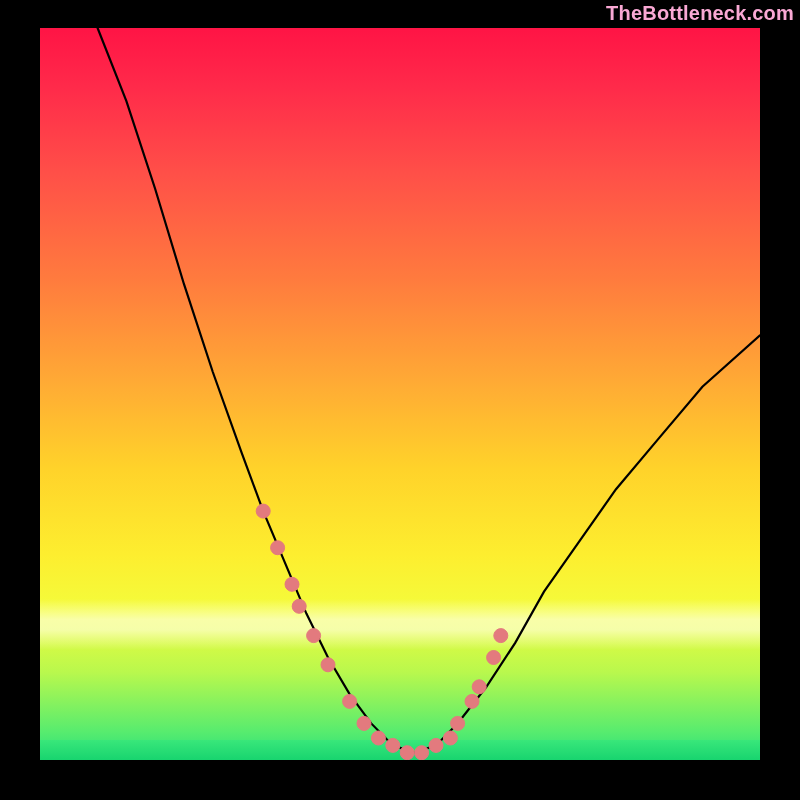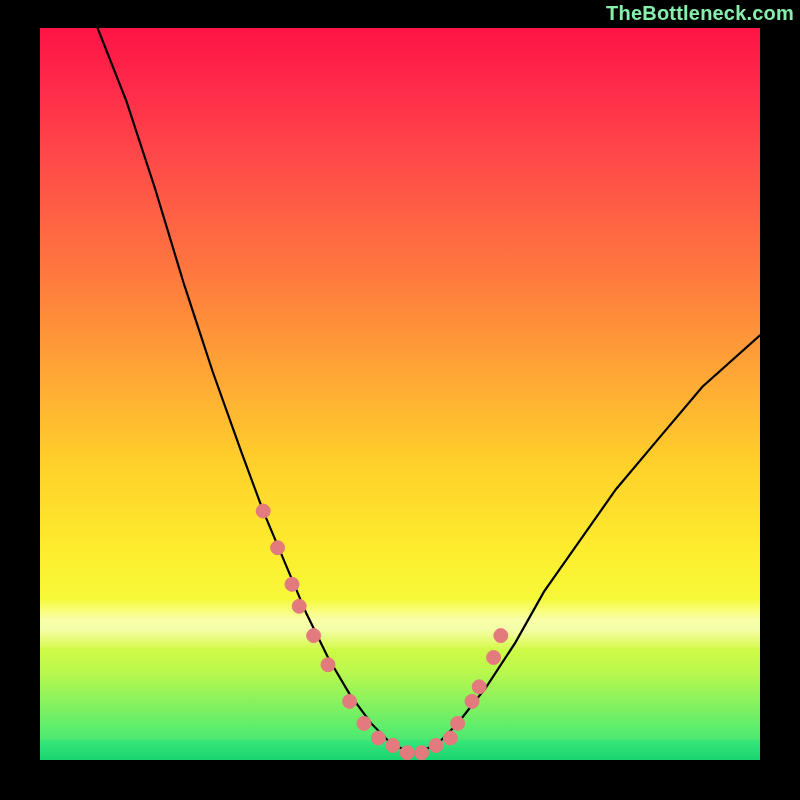--- a/index.html
+++ b/index.html
@@ -14,21 +14,21 @@
   .frame {
     position: relative;
     width: 800px;
     height: 800px;
     background: #000;
   }
   .watermark {
     position: absolute;
     top: 2px;
     right: 6px;
-    color: #86efac;
+    color: #f9a8d4;
     font-size: 20px;
     font-weight: 600;
     letter-spacing: 0.2px;
     z-index: 5;
   }
   .plot-area {
     position: absolute;
     left: 40px;
     top: 28px;
     width: 720px;

